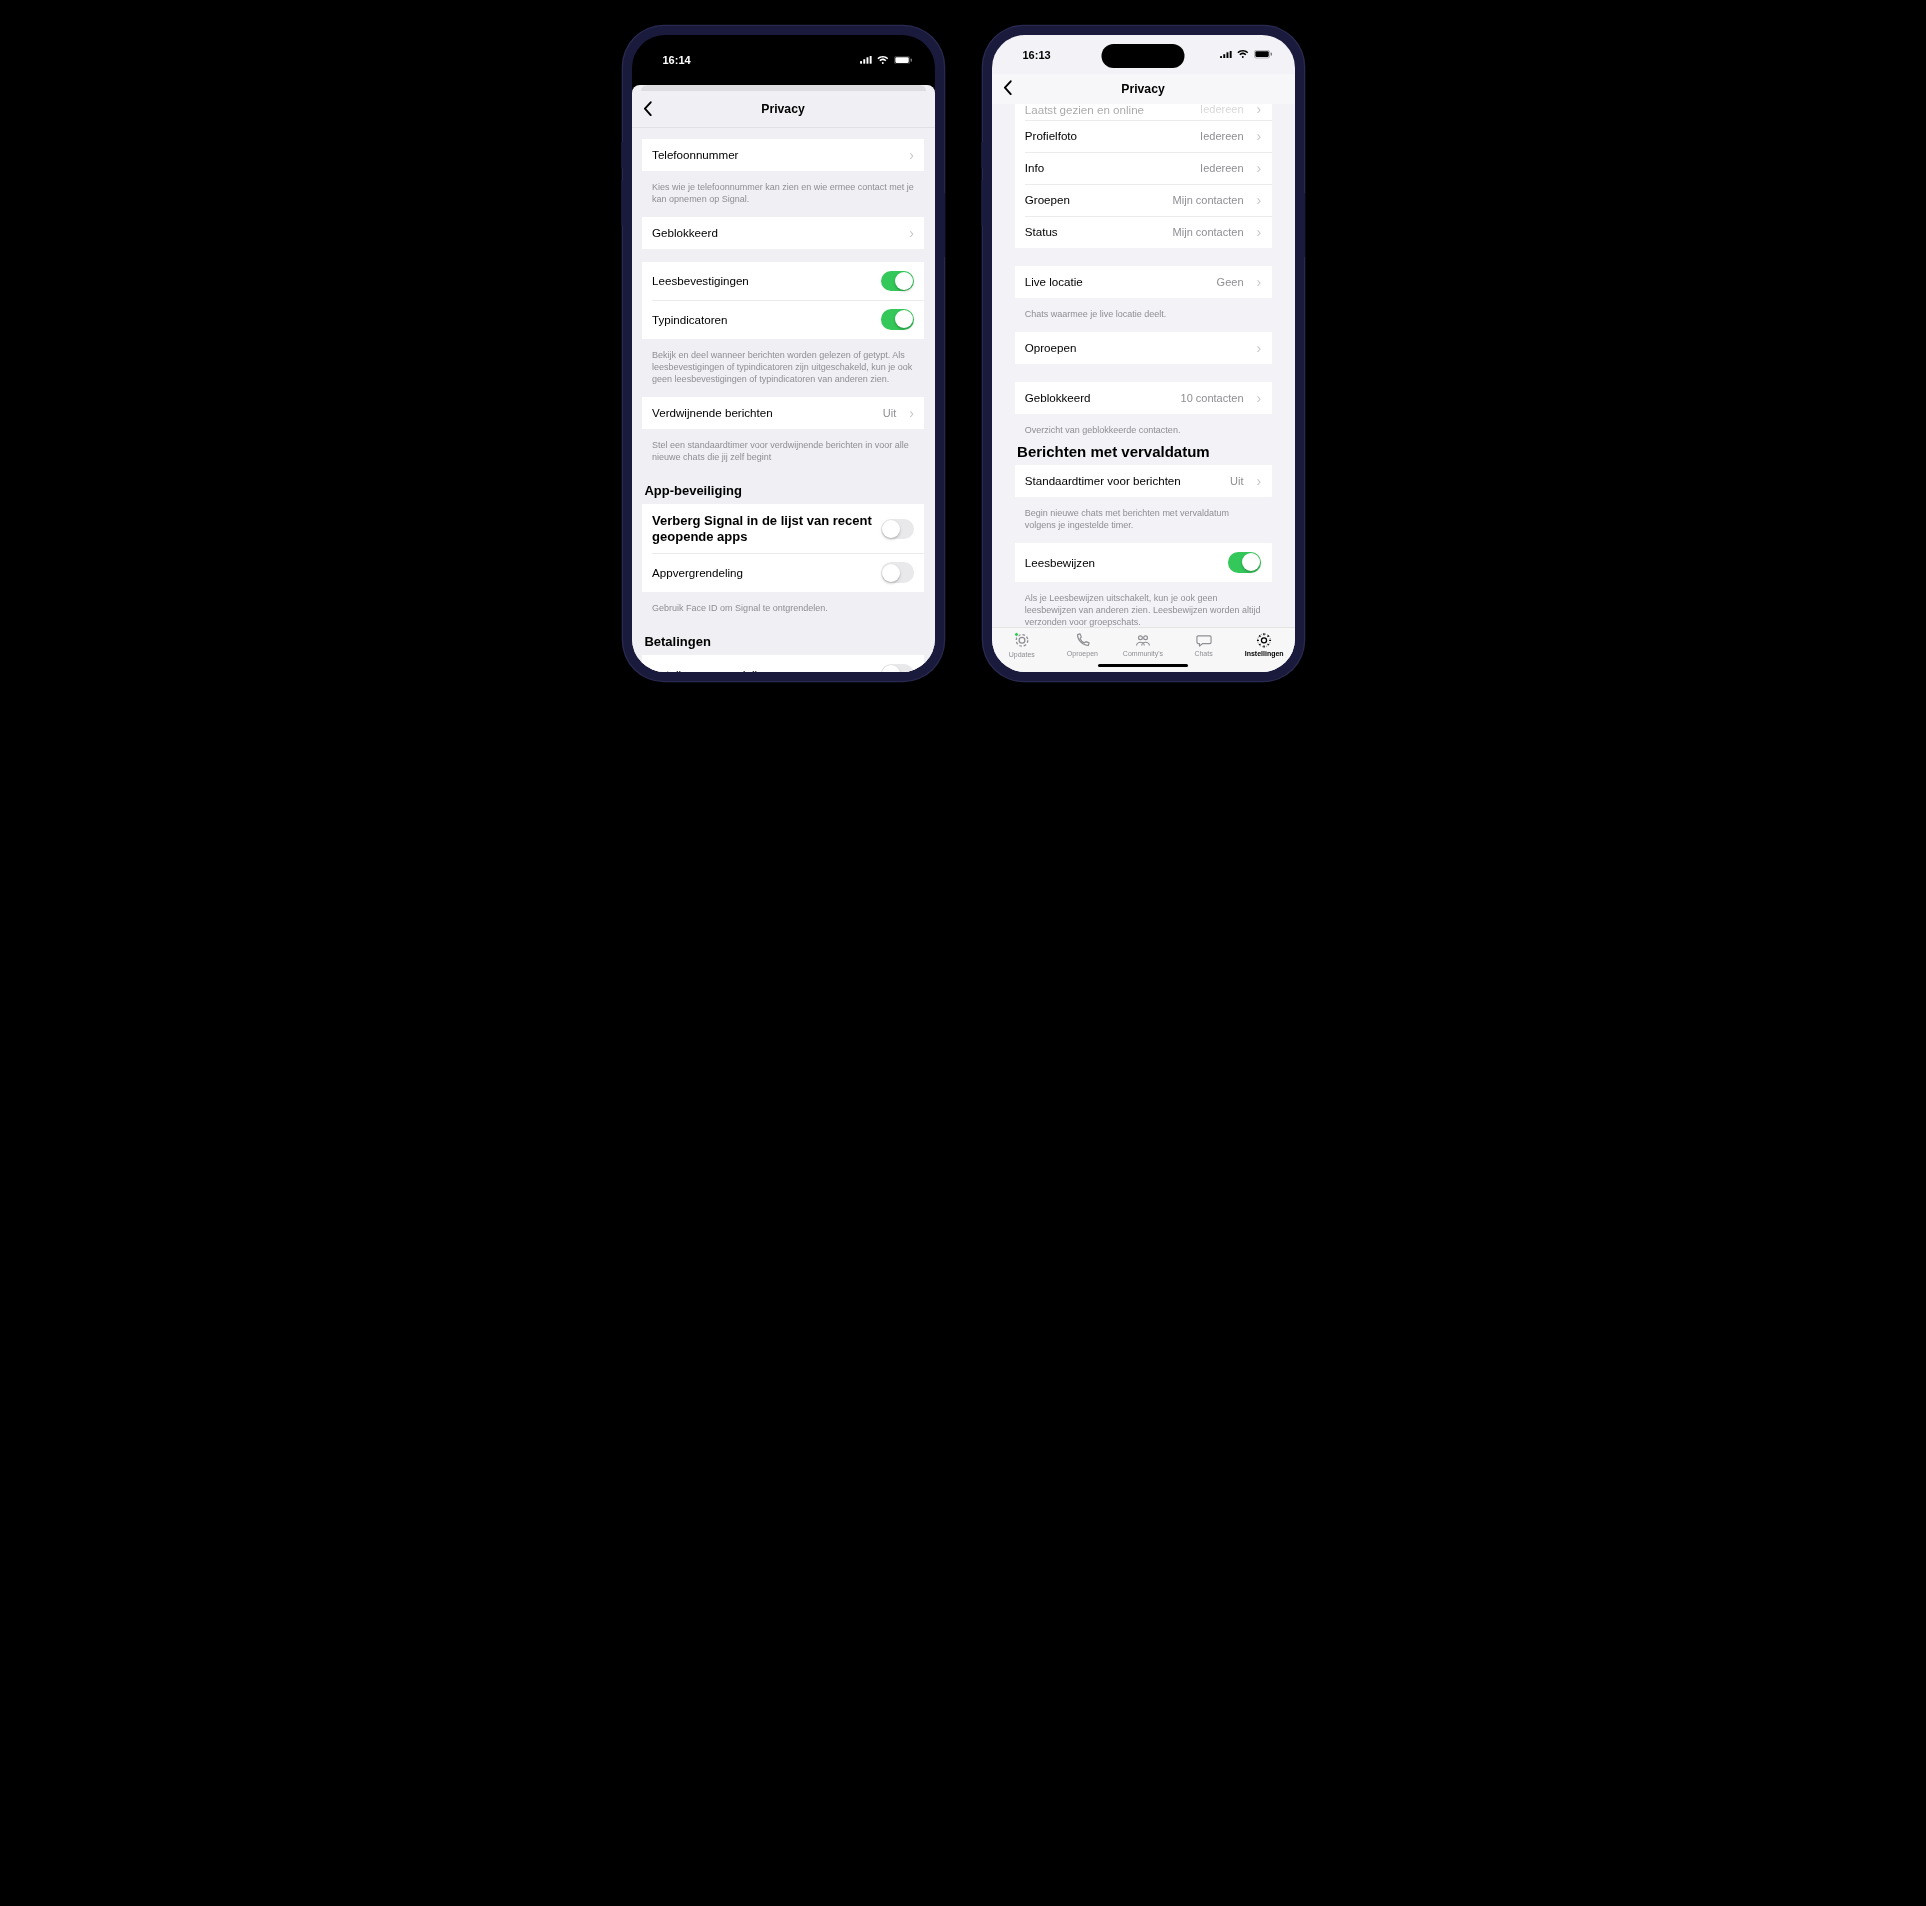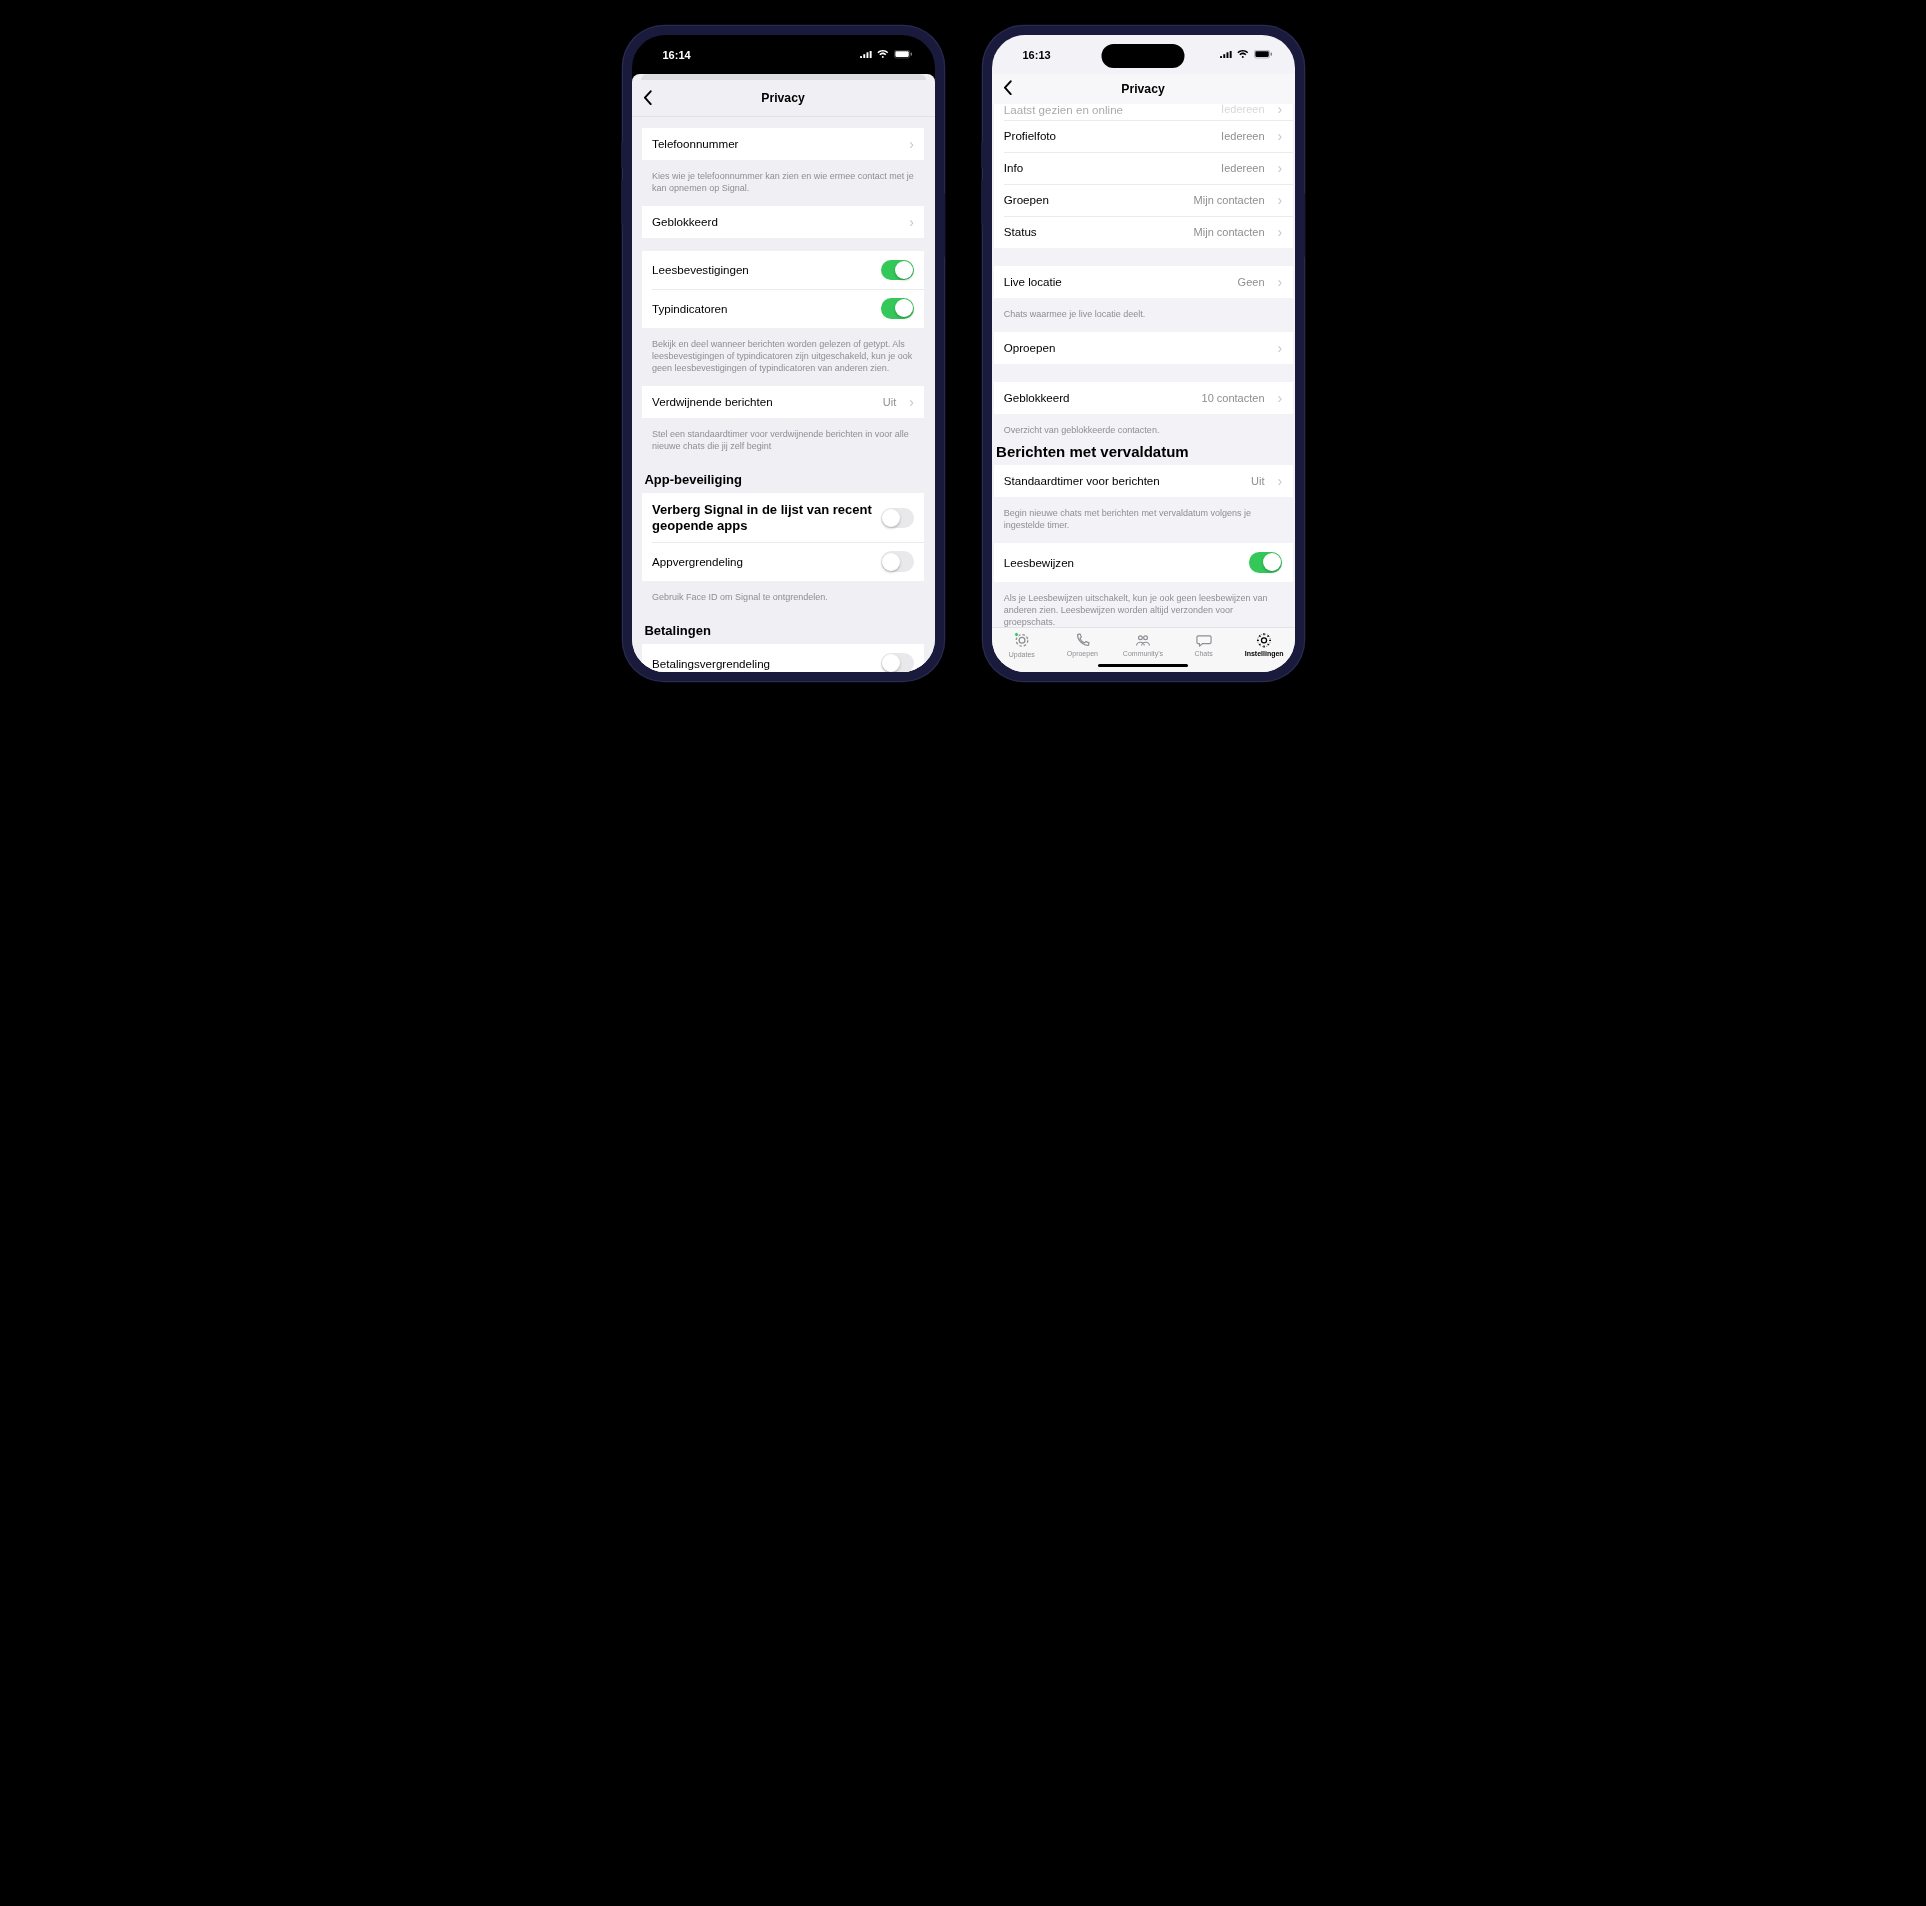--- a/index.html
+++ b/index.html
@@ -61,21 +61,21 @@
     width: 83px;
     height: 24.4px;
     background: #000;
     border-radius: 13px;
     z-index: 50;
   }
 
   
   .screen.signal { background: #000; }
   .signal .statusbar {
-    height: 39px;
+    height: 50px;
     display: flex;
     align-items: center;
     justify-content: space-between;
     padding: 0 23px 0 31px;
     color: #fff;
     font-size: 11px;
     font-weight: 600;
     position: relative;
     z-index: 40;
   }
@@ -151,21 +151,21 @@
     left: 11.6px;
     font-size: 19px;
     color: #000;
     line-height: 1;
   }
   .wa .navbar .title {
     font-size: 12.2px;
     font-weight: 700;
     color: #000;
   }
-  .wa .content { flex: 1; overflow: hidden; padding: 0 2px; }
+  .wa .content { flex: 1; overflow: hidden; padding: 0 23px; }
   .wa .tabbar {
     height: 45px;
     background: #f7f7f8;
     border-top: 0.6px solid rgba(0,0,0,0.08);
     display: flex;
     justify-content: space-around;
     align-items: flex-start;
     padding-top: 3.9px;
   }
   .wa .tab {

